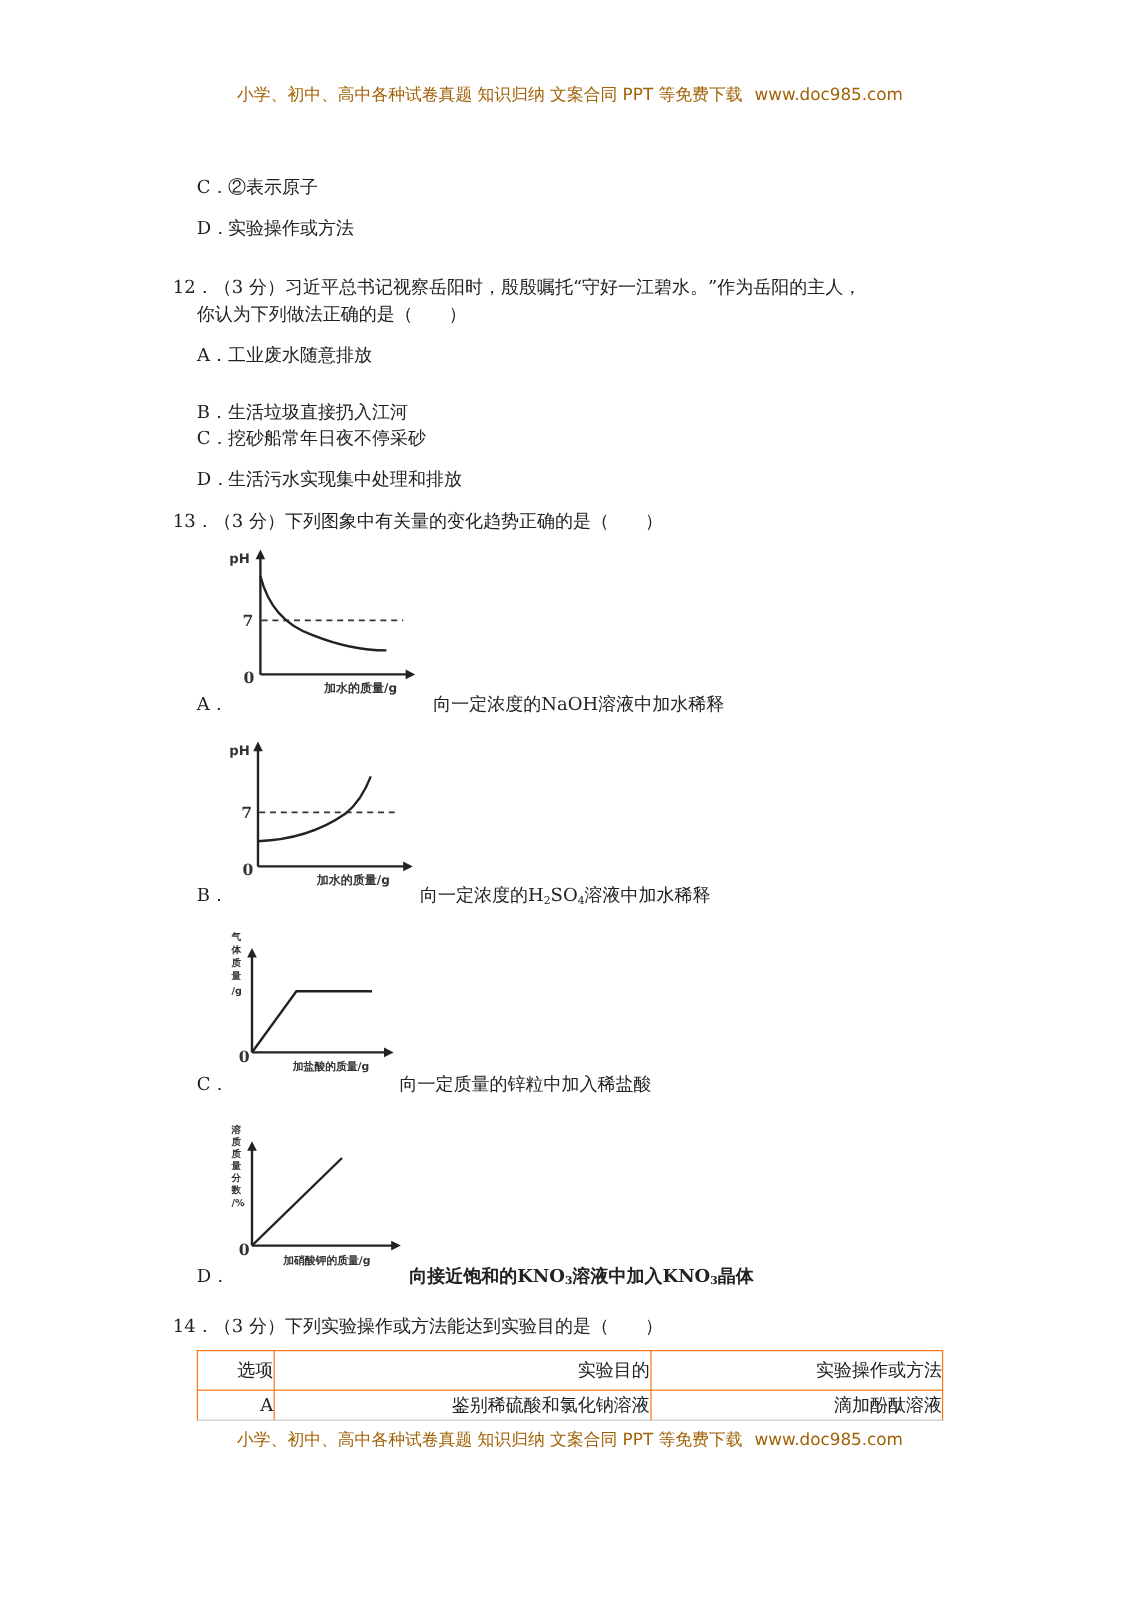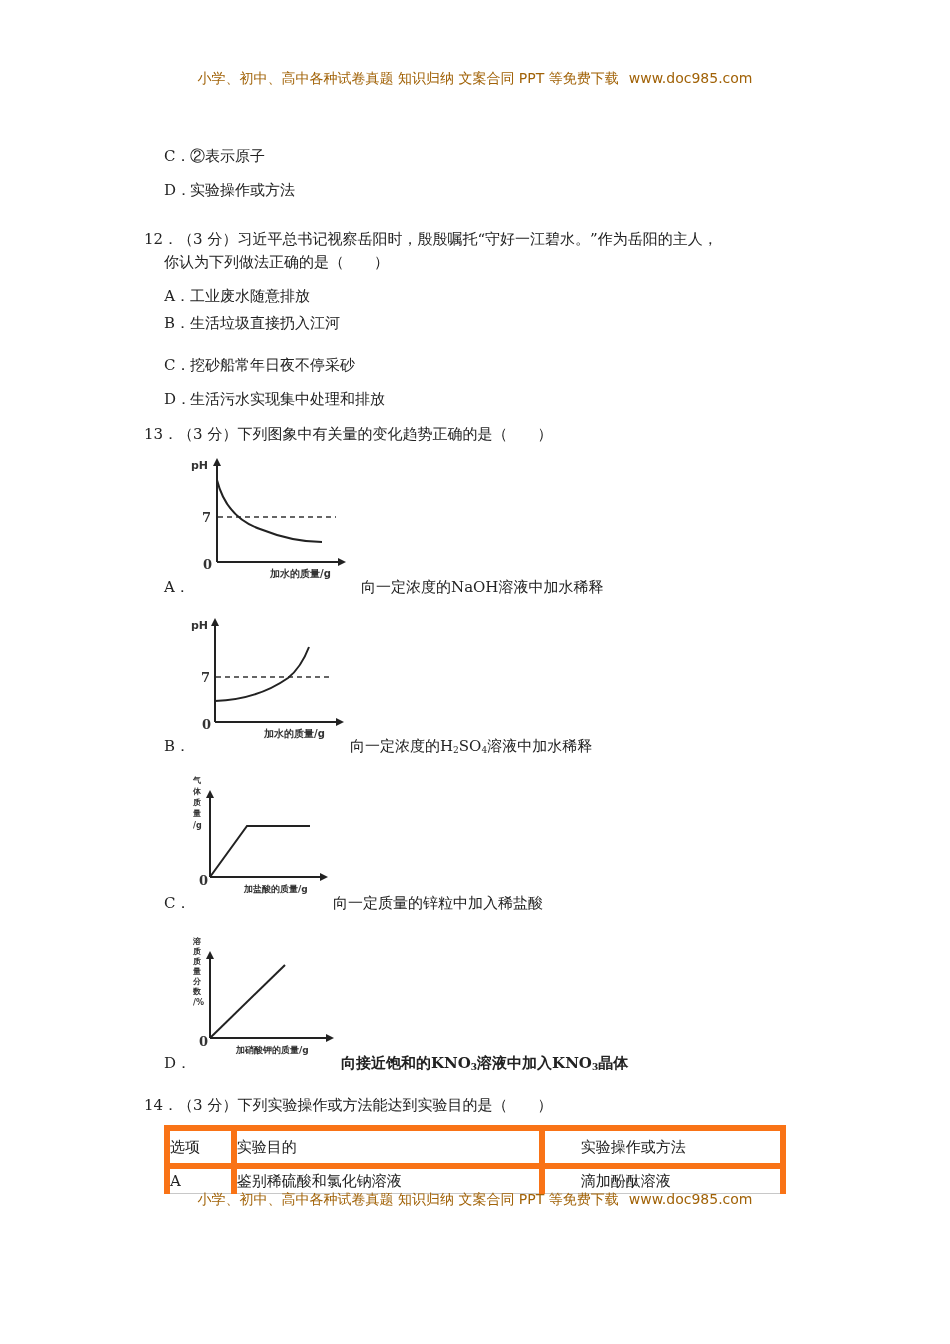--- a/index.html
+++ b/index.html
@@ -9,21 +9,21 @@
   .banner { font-family: "DejaVu Sans", "Liberation Sans", sans-serif; font-size: 14px; color: #a16207;
             left: 0; width: 950px; text-align: center; white-space: nowrap; }
   .banner .url { margin-left: 10px; }
   .line { font-size: 15px; white-space: nowrap; line-height: 20px; text-align: right; }
   .opt-letter { display: inline-block; width: 26px; }
   .qnum { display: inline-block; }
   .chart svg { display: block; }
   .caption { font-size: 15px; white-space: nowrap; line-height: 20px; }
   sub { font-size: 9px; vertical-align: -2px; }
   table.q14 { border-collapse: collapse; font-size: 15px; position: absolute; left: 164px; top: 1125px; width: 622px; }
-  table.q14 td { border: 6px solid #f97316; text-align: left; height: 32px; padding: 0; margin-top: 32px; }
+  table.q14 td { border: 1px solid #f97316; text-align: right; height: 32px; padding: 0; margin-top: 32px; }
   table.q14 tr.r1 td { height: 24px; border-bottom: 1px solid #c8c8c8; }
   table.q14 tr.r1 td { border-bottom-color: #c8c8c8; }
   table.q14 td.c0 { width: 66px; }
   table.q14 td.c1 { width: 334px; }
   table.q14 td.c2 { width: 220px; padding-left: 36px; }
 </style>
 </head>
 <body>
 
 <div class="abs banner" style="top:70px;">
@@ -38,21 +38,21 @@
 </div>
 
 <div class="abs line" style="left:144px; top:229px;">
   <span class="qnum">12．</span><span>（3 分）</span><span>习近平总书记视察岳阳时，殷殷嘱托“守好一江碧水。”作为岳阳的主人，</span>
 </div>
 <div class="abs line" style="left:164px; top:252px;">你认为下列做法正确的是（　　）</div>
 
 <div class="abs line" style="left:164px; top:286px;">
   <span class="opt-letter">A．</span><span>工业废水随意排放</span>
 </div>
-<div class="abs line" style="left:164px; top:313px;">
+<div class="abs line" style="left:164px; top:333px;">
   <span class="opt-letter">B．</span><span>生活垃圾直接扔入江河</span>
 </div>
 <div class="abs line" style="left:164px; top:355px;">
   <span class="opt-letter">C．</span><span>挖砂船常年日夜不停采砂</span>
 </div>
 <div class="abs line" style="left:164px; top:389px;">
   <span class="opt-letter">D．</span><span>生活污水实现集中处理和排放</span>
 </div>
 
 <div class="abs line" style="left:144px; top:424px;">

